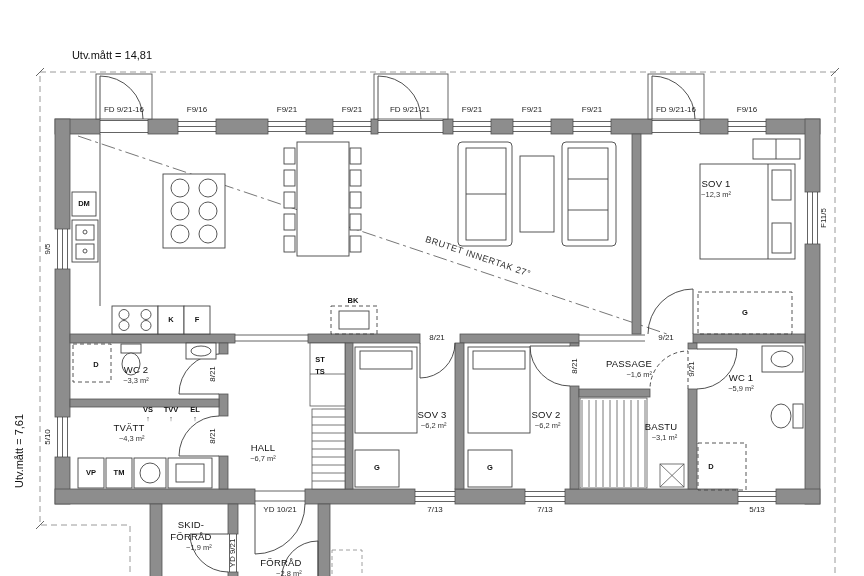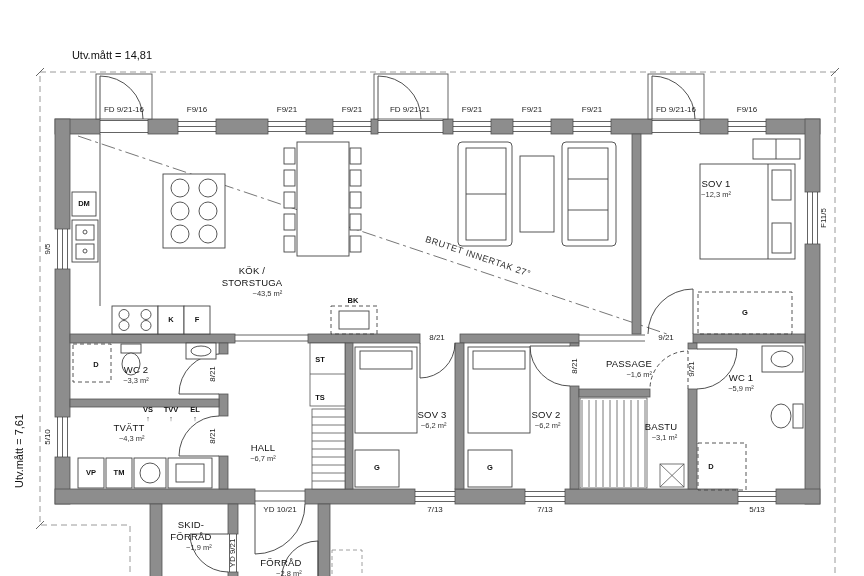--- a/index.html
+++ b/index.html
@@ -242,25 +242,20 @@
 <div class="lbl dim" style="left:757px;top:466px">5/13</div>
 <div class="lbl dim rot" style="left:233px;top:509px">YD 9/21</div>
 
 <div class="lbl dim" style="left:437px;top:294px">8/21</div>
 <div class="lbl dim" style="left:666px;top:294px">9/21</div>
 <div class="lbl dim rot" style="left:213px;top:330px">8/21</div>
 <div class="lbl dim rot" style="left:213px;top:392px">8/21</div>
 <div class="lbl dim rot" style="left:575px;top:322px">8/21</div>
 <div class="lbl dim rot" style="left:692px;top:325px">9/21</div>
 
-<div class="lbl room" style="left:252px;top:238px">
-  <div>KÖK /</div>
-  <div>STORSTUGA</div>
-  <div class="area">~43,5 m²</div>
-</div>
 <div class="lbl room" style="left:716px;top:145px">
   <div>SOV 1</div>
   <div class="area">~12,3 m²</div>
 </div>
 <div class="lbl room" style="left:136px;top:331px">
   <div>WC 2</div>
   <div class="area">~3,3 m²</div>
 </div>
 <div class="lbl room" style="left:129px;top:389px">
   <div>TVÄTT</div>
@@ -297,21 +292,21 @@
 </div>
 <div class="lbl room" style="left:281px;top:524px">
   <div>FÖRRÅD</div>
   <div class="area">~2,8 m²</div>
 </div>
 
 <div class="lbl fix" style="left:84px;top:160px">DM</div>
 <div class="lbl fix" style="left:171px;top:276px">K</div>
 <div class="lbl fix" style="left:197px;top:276px">F</div>
 <div class="lbl fix" style="left:320px;top:316px">ST</div>
-<div class="lbl fix" style="left:320px;top:354px">TS</div>
+<div class="lbl fix" style="left:320px;top:328px">TS</div>
 <div class="lbl fix" style="left:353px;top:257px">BK</div>
 <div class="lbl fix" style="left:745px;top:269px">G</div>
 <div class="lbl fix" style="left:377px;top:424px">G</div>
 <div class="lbl fix" style="left:490px;top:424px">G</div>
 <div class="lbl fix" style="left:96px;top:321px">D</div>
 <div class="lbl fix" style="left:711px;top:423px">D</div>
 <div class="lbl fix" style="left:91px;top:429px">VP</div>
 <div class="lbl fix" style="left:119px;top:429px">TM</div>
 <div class="lbl fix" style="left:148px;top:366px">VS</div>
 <div class="lbl fix" style="left:171px;top:366px">TVV</div>

